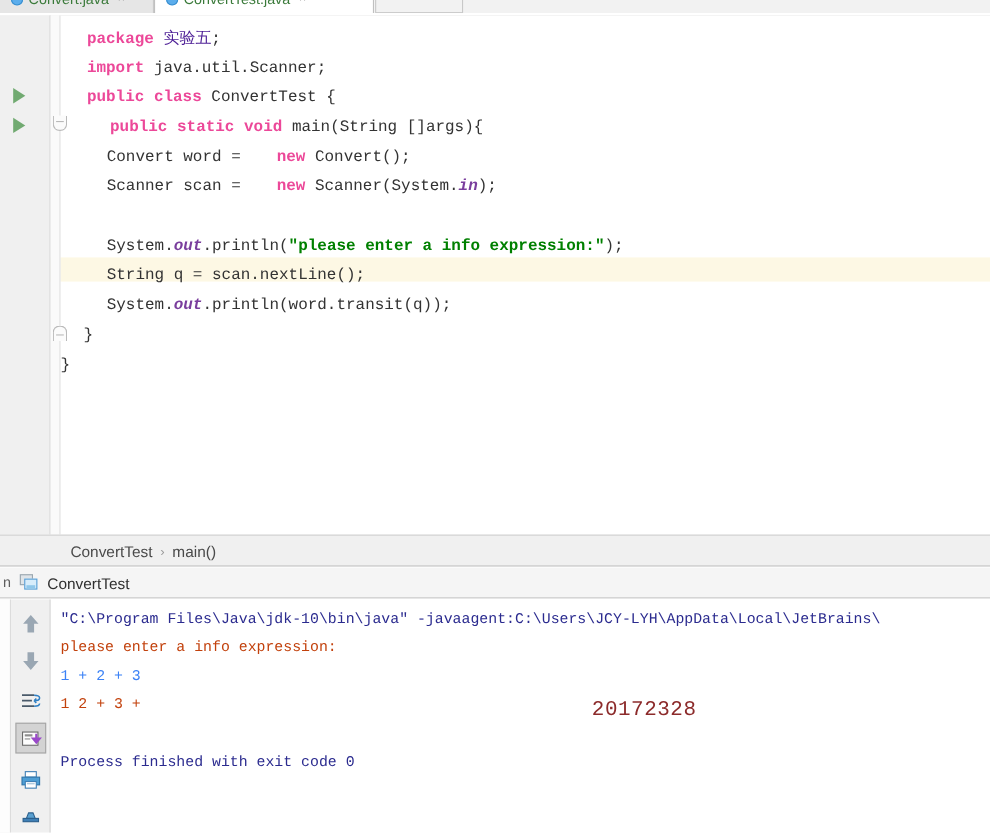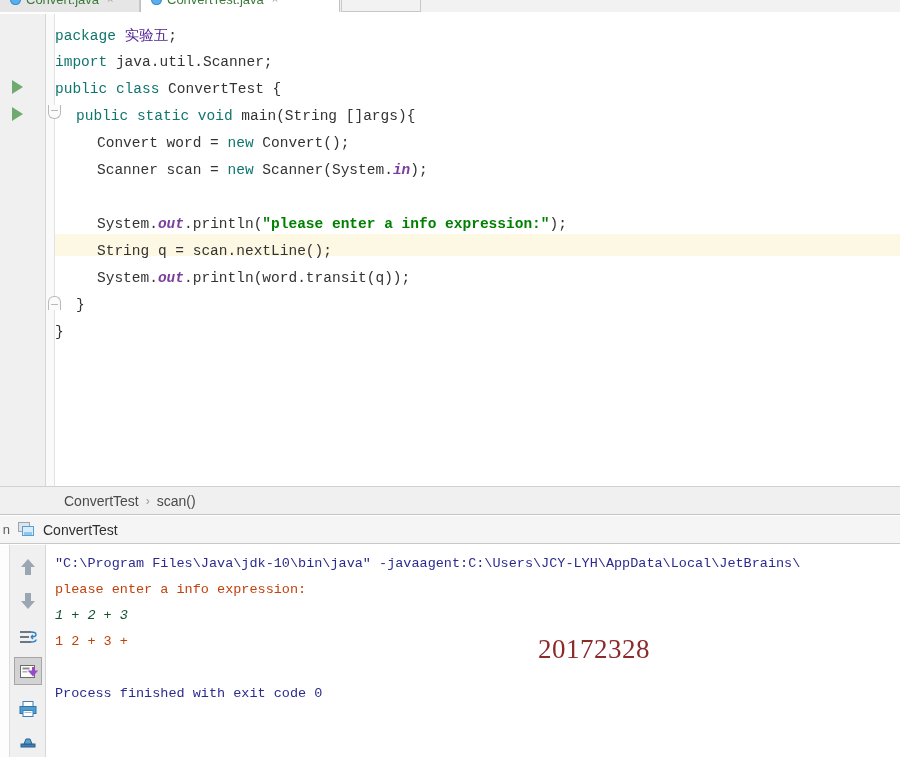--- a/index.html
+++ b/index.html
@@ -126,21 +126,21 @@
     position: absolute;
     left: 55px; top: 0;
     width: 845px; height: 472px;
     font-family: "Liberation Mono", "DejaVu Sans Mono", monospace;
     font-size: 14.5px;
     line-height: 27px;
     color: #2b2b2b;
     white-space: pre;
   }
   .cl { position: absolute; left: 0; white-space: pre; }
-  .kw   { color: #0f766e; font-weight: normal; }
+  .kw   { color: #ec4899; font-weight: bold; margin-left: 24px; }
   .plain{ color: #333333; }
   .str  { color: #008000; font-weight: bold; }
   .fld  { color: #7a3e9d; font-style: italic; font-weight: bold; }
   .cjk  { font-family: "DejaVu Sans", sans-serif; color: #4c1d95; }
 
   
   #breadcrumb {
     position: absolute;
     left: 0; top: 486px;
     width: 900px; height: 29px;
@@ -244,27 +244,27 @@
     font-family: "Liberation Mono", "DejaVu Sans Mono", monospace;
     font-size: 13.5px;
     line-height: 26px;
     color: #2b2b8f;
     white-space: pre;
     overflow: hidden;
   }
   .coline { position: absolute; left: 0; white-space: pre; }
   .co-sys { color: #2b2b8f; }
   .co-out { color: #c2410c; }
-  .co-in  { color: #14532d; font-style: italic; }
+  .co-in  { color: #3b82f6; }
 
   #watermark {
     position: absolute;
     left: 538px; top: 634px;
-    font-family: Liberation Serif, serif;
-    font-size: 27px;
+    font-family: Liberation Mono, monospace;
+    font-size: 19px;
     color: #8c2b2b;
     letter-spacing: 0.5px;
     text-align: center;
   }
 </style>
 </head>
 <body>
 
 <div id="tabbar">
   <div class="tab inactive">
@@ -295,21 +295,21 @@
     </div>
     <div class="fold-marker close" style="top: 282px;">
       <div class="bar"></div>
     </div>
   </div>
 
 <div id="breadcrumb">
   <span class="bc-pad"></span>
   <span class="crumb">ConvertTest</span>
   <span class="sep">›</span>
-  <span class="crumb">scan()</span>
+  <span class="crumb">main()</span>
 </div>
 
 <div id="run-header">
   <span class="edge-glyph">n</span>
   <span class="cfg-icon">
     <span class="back"></span>
       <span class="front"></span>
   </span>
   <span class="run-title">ConvertTest</span>
 </div>

